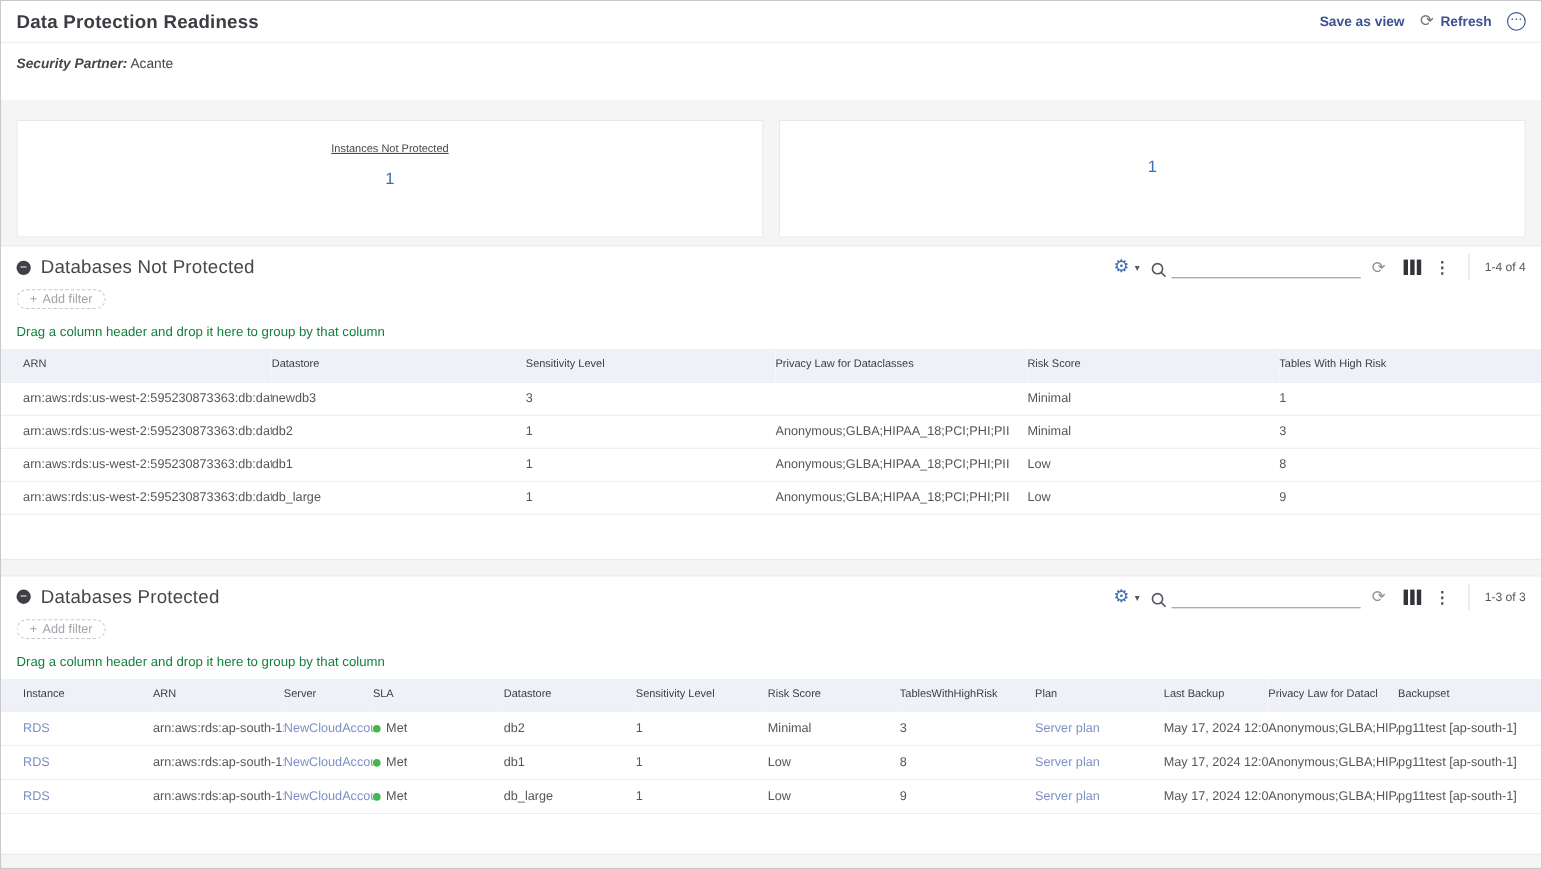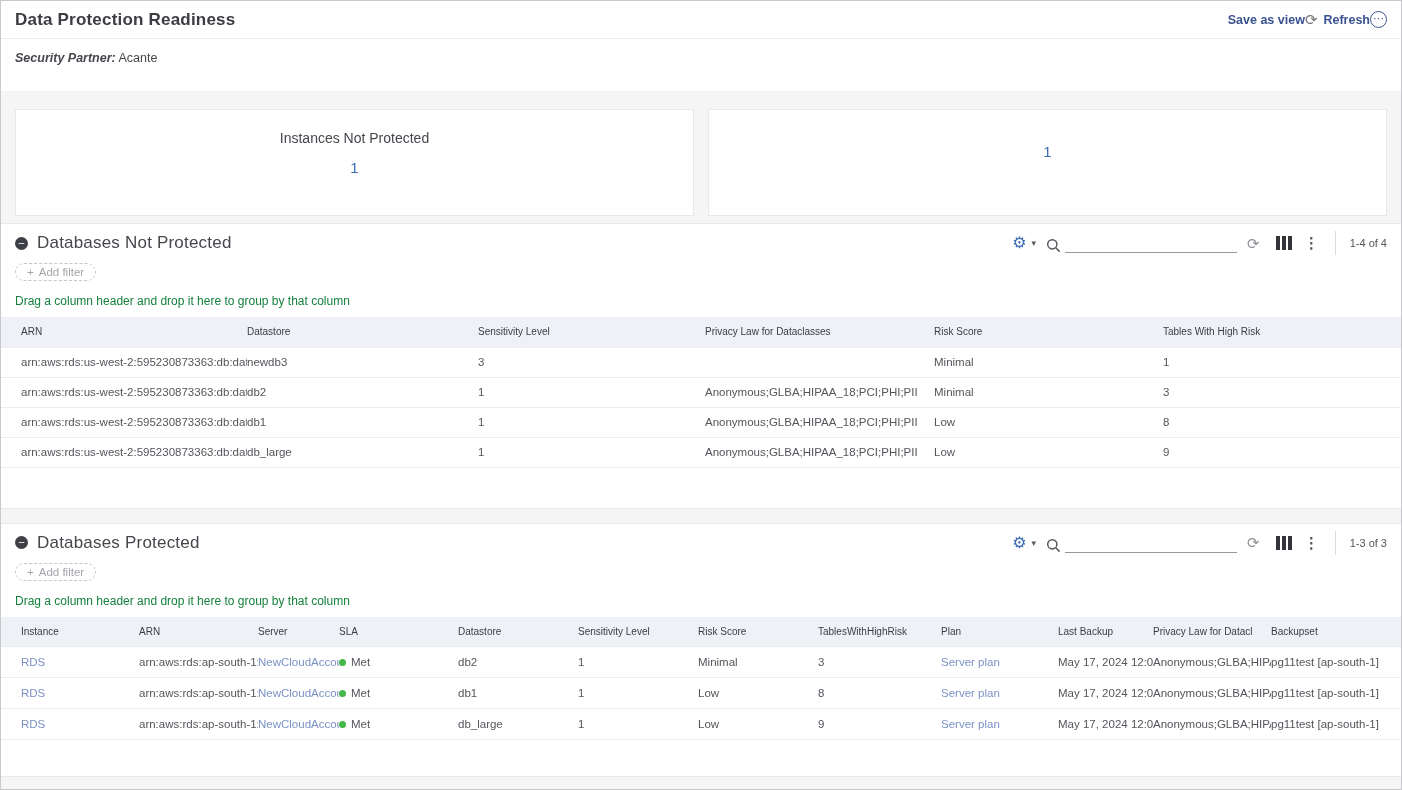--- a/index.html
+++ b/index.html
@@ -8,37 +8,37 @@
   .screen {
     width:1402px; height:790px; background:#f5f5f6; border:1px solid #c9c9cc;
     overflow:hidden; position:relative;
   }
   
   .topbar {
     height:38px; background:#fff; border-bottom:1px solid #ececee;
     display:flex; align-items:center; justify-content:space-between; padding:0 14px;
   }
   .page-title { font-size:17px; font-weight:700; color:#3c3c42; letter-spacing:.2px; }
-  .topbar-right { display:flex; align-items:center; }
+  .topbar-right { display:flex; align-items:center; gap:14px; }
   .navy-link { color:#3a5390; font-size:12.5px; font-weight:700; cursor:pointer; }
   .refresh-wrap { display:flex; align-items:center; gap:6px; cursor:pointer; }
   .refresh-glyph { color:#74747b; font-size:15px; line-height:1; }
   .more-circle {
     width:17px; height:17px; border:1.5px solid #3a5390; border-radius:50%;
     color:#3a5390; font-size:11px; line-height:13px; text-align:center; cursor:pointer;
   }
   .subheader { background:#fff; height:52px; padding:12px 14px; font-size:12.5px; color:#46464d; }
   .subheader b { font-weight:700;font-style:italic; }
   
   .cards { display:flex; gap:14px; margin:18px 14px 0 14px; }
   .card {
     flex:1; height:107px; background:#fff; border:1px solid #e8e8eb;
     text-align:center; padding-top:20px;
   }
-  .card-title { font-size:14px; color:#46464d; }
+  .card-title { font-size:10px; color:#46464d;text-decoration:underline; }
   .card-value { font-size:15px; color:#3b6cb4; margin-top:13px; cursor:pointer; }
   
   .section { background:#fff; border-top:1px solid #e8e8eb; border-bottom:1px solid #e8e8eb; }
   .section-1 { margin-top:7px; padding-bottom:40px; }
   .section-2 { margin-top:14px; padding-bottom:36px; }
   .section-head {
     display:flex; align-items:center; justify-content:space-between;
     padding:8px 14px 6px 14px; height:36px;
   }
   .section-head-left { display:flex; align-items:center; gap:9px; cursor:pointer; }

